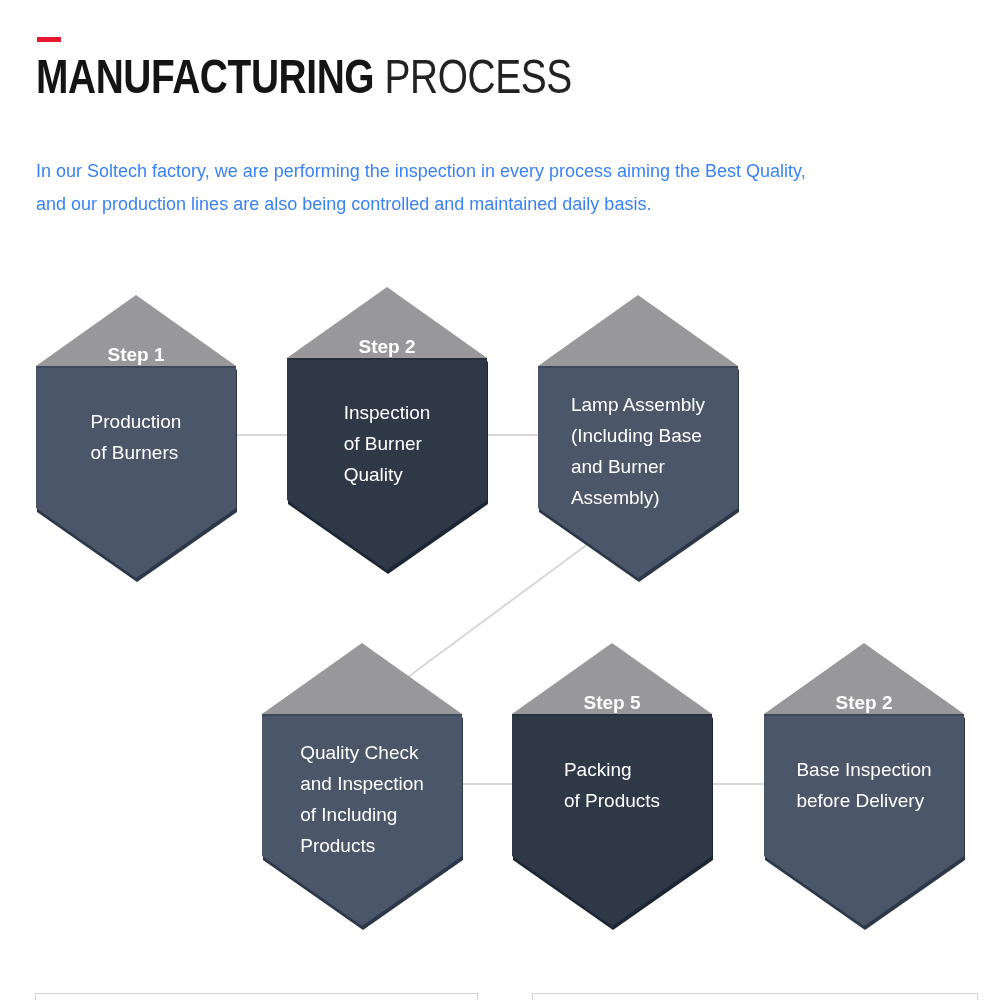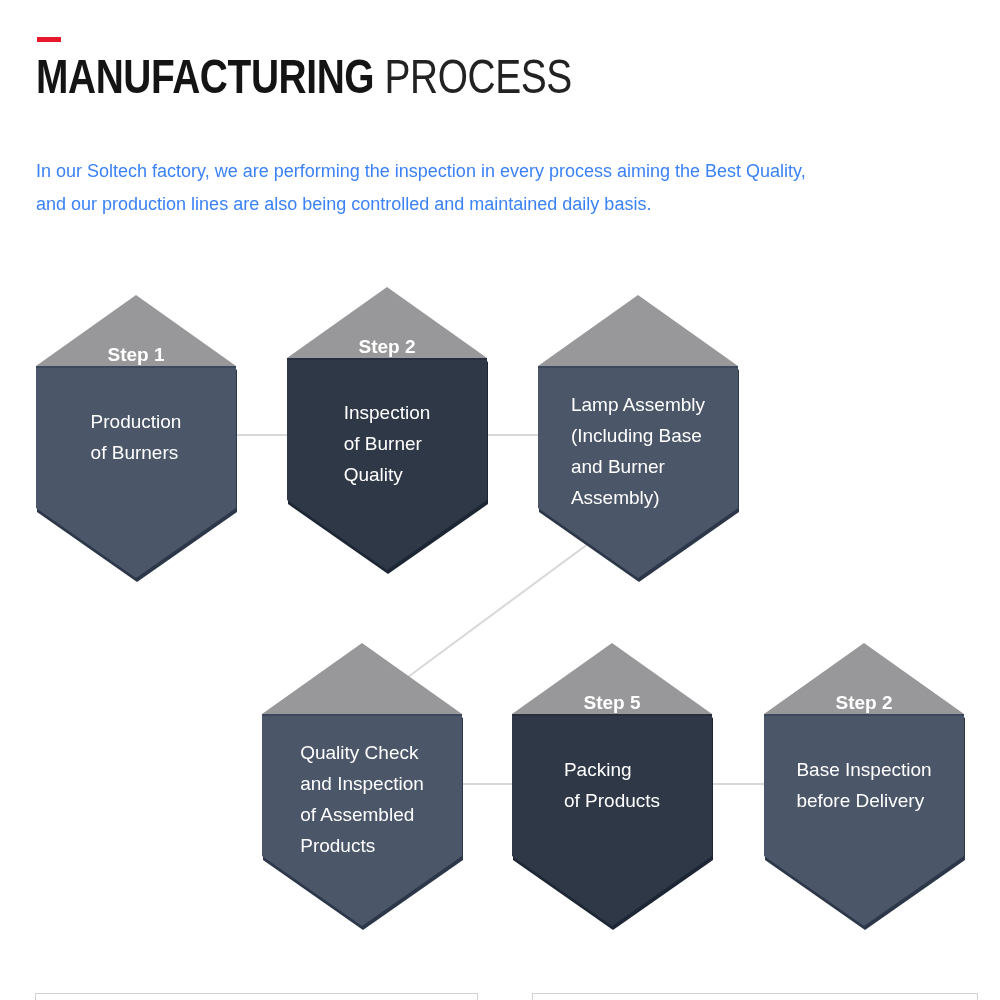--- a/index.html
+++ b/index.html
@@ -134,21 +134,21 @@
         </div>
     </div>
   </div>
 
   <div class="hex hex--light" style="left:262px; top:643px;">
     <div class="hex-shadow"></div>
     <div class="hex-shape">
       <div class="hex-text hex-text--tall">
           <span>Quality Check
 and Inspection
-of Assembled
+of Including
 Products</span>
         </div>
     </div>
   </div>
 
   <div class="hex hex--dark" style="left:512px; top:643px;">
     <div class="hex-shadow"></div>
     <div class="hex-shape">
       <div class="hex-cap">Step 5</div>
       <div class="hex-text">

